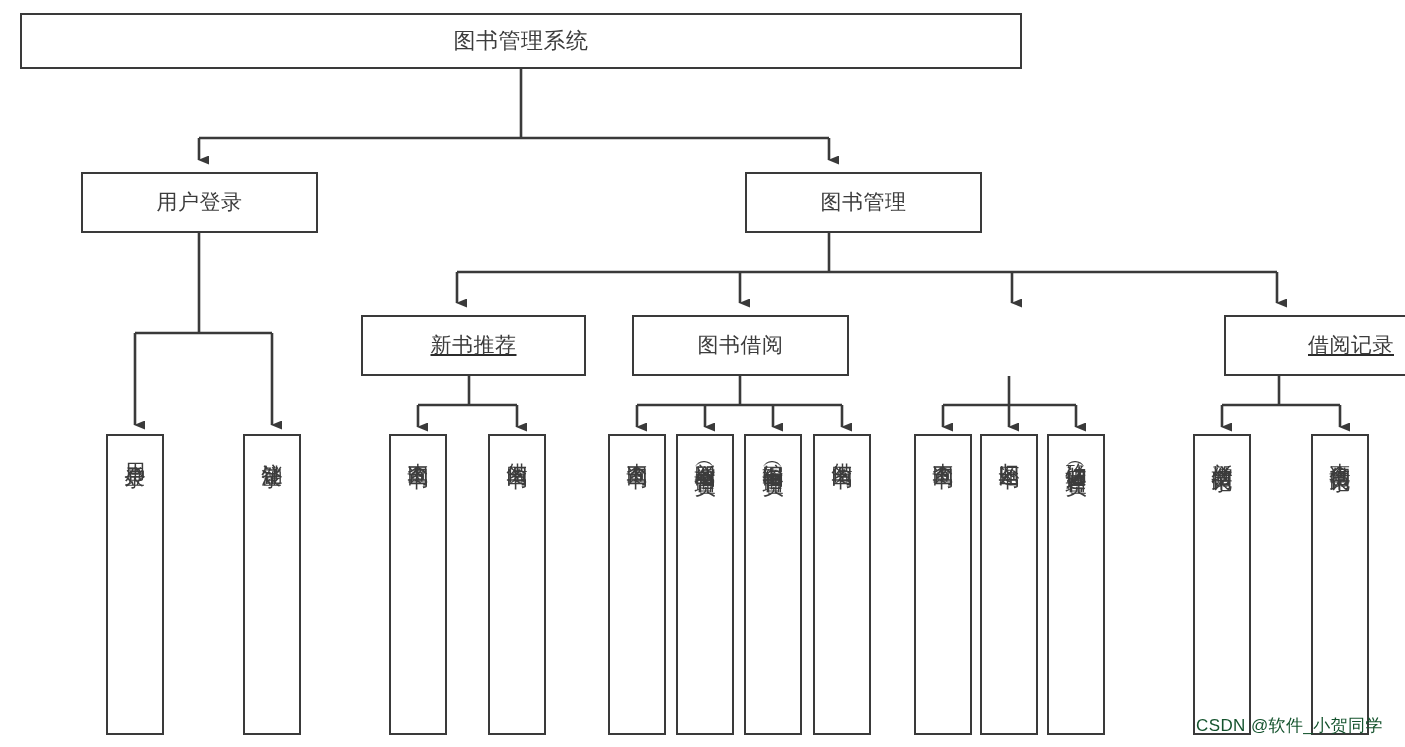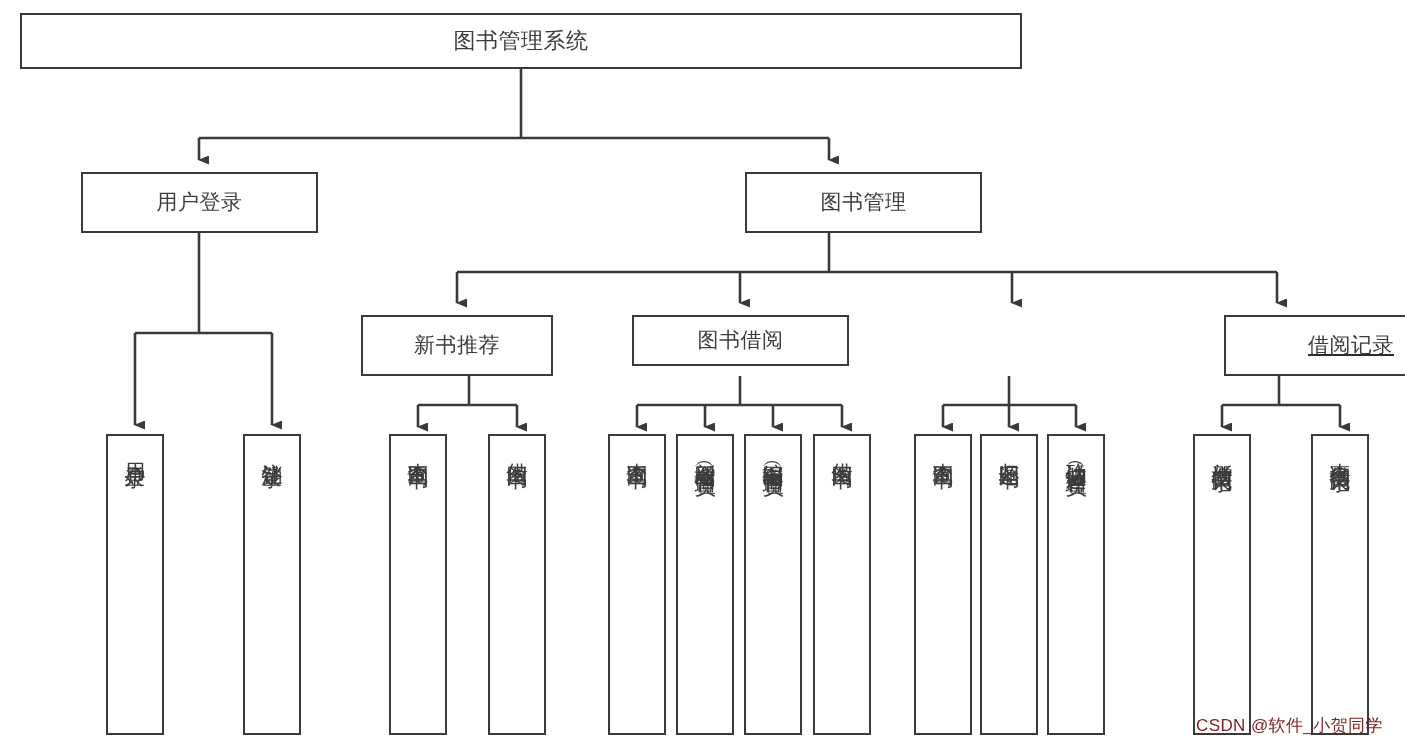--- a/index.html
+++ b/index.html
@@ -63,21 +63,21 @@
     letter-spacing: 2px;
     white-space: normal;
     max-height: 278px;
   }
   .node.vertical.tall-text .node-label {
     max-height: 290px;
   }
   .watermark {
     position: absolute;
     font-size: 17px;
-    color: #7f1d1d;
+    color: #14532d;
     white-space: nowrap;
     letter-spacing: 0.4px;
   }
 </style>
 </head>
 <body>
 
 <div id="diagram-root">
 
   <svg id="edge-layer" viewBox="0 0 1405 747" width="1405" height="747" xmlns="http://www.w3.org/2000/svg">
@@ -137,25 +137,25 @@
   </div>
 
   <div class="node horizontal" style="left:81px; top:172px; width:237px; height:61px;">
     <span class="node-label">用户登录</span>
   </div>
 
   <div class="node horizontal" style="left:745px; top:172px; width:237px; height:61px;">
     <span class="node-label">图书管理</span>
   </div>
 
-  <div class="node horizontal" style="left:361px; top:315px; width:192px; height:61px;">
+  <div class="node horizontal" style="left:361px; top:315px; width:225px; height:61px;text-decoration:underline;">
     <span class="node-label">新书推荐</span>
   </div>
 
-  <div class="node horizontal" style="left:632px; top:315px; width:217px; height:51px;">
+  <div class="node horizontal" style="left:632px; top:315px; width:217px; height:61px;">
     <span class="node-label">图书借阅</span>
   </div>
 
 
   <div class="node horizontal" style="left:1224px; top:315px; width:254px; height:61px;text-decoration:underline;">
     <span class="node-label">借阅记录</span>
   </div>
 
   <div class="node vertical" style="left:106px; top:434px; width:58px; height:301px;">
     <span class="node-label">用户登录</span>

